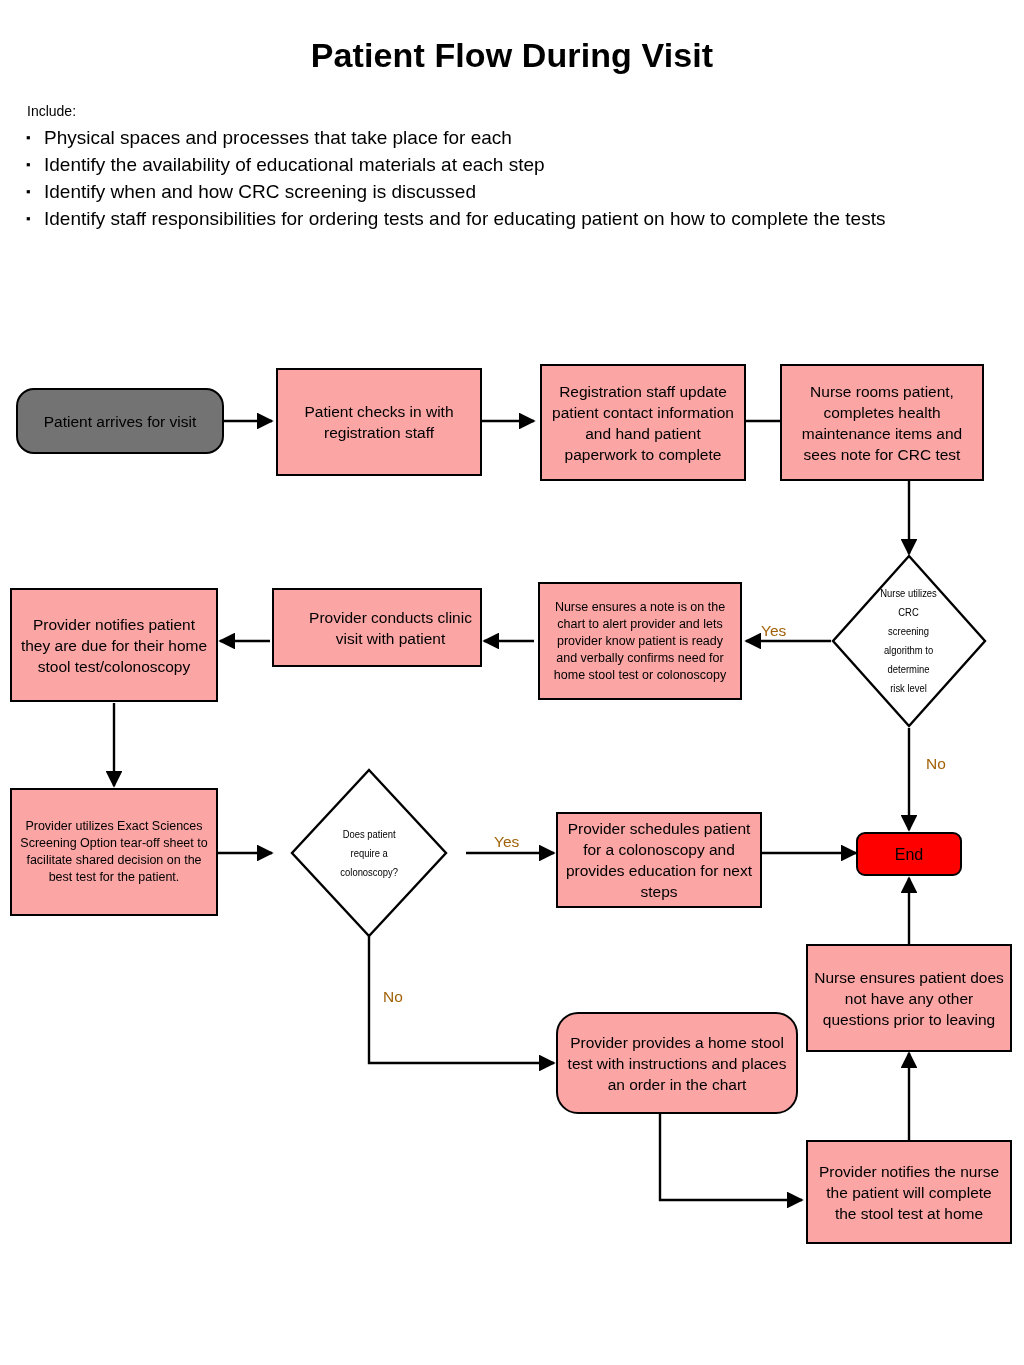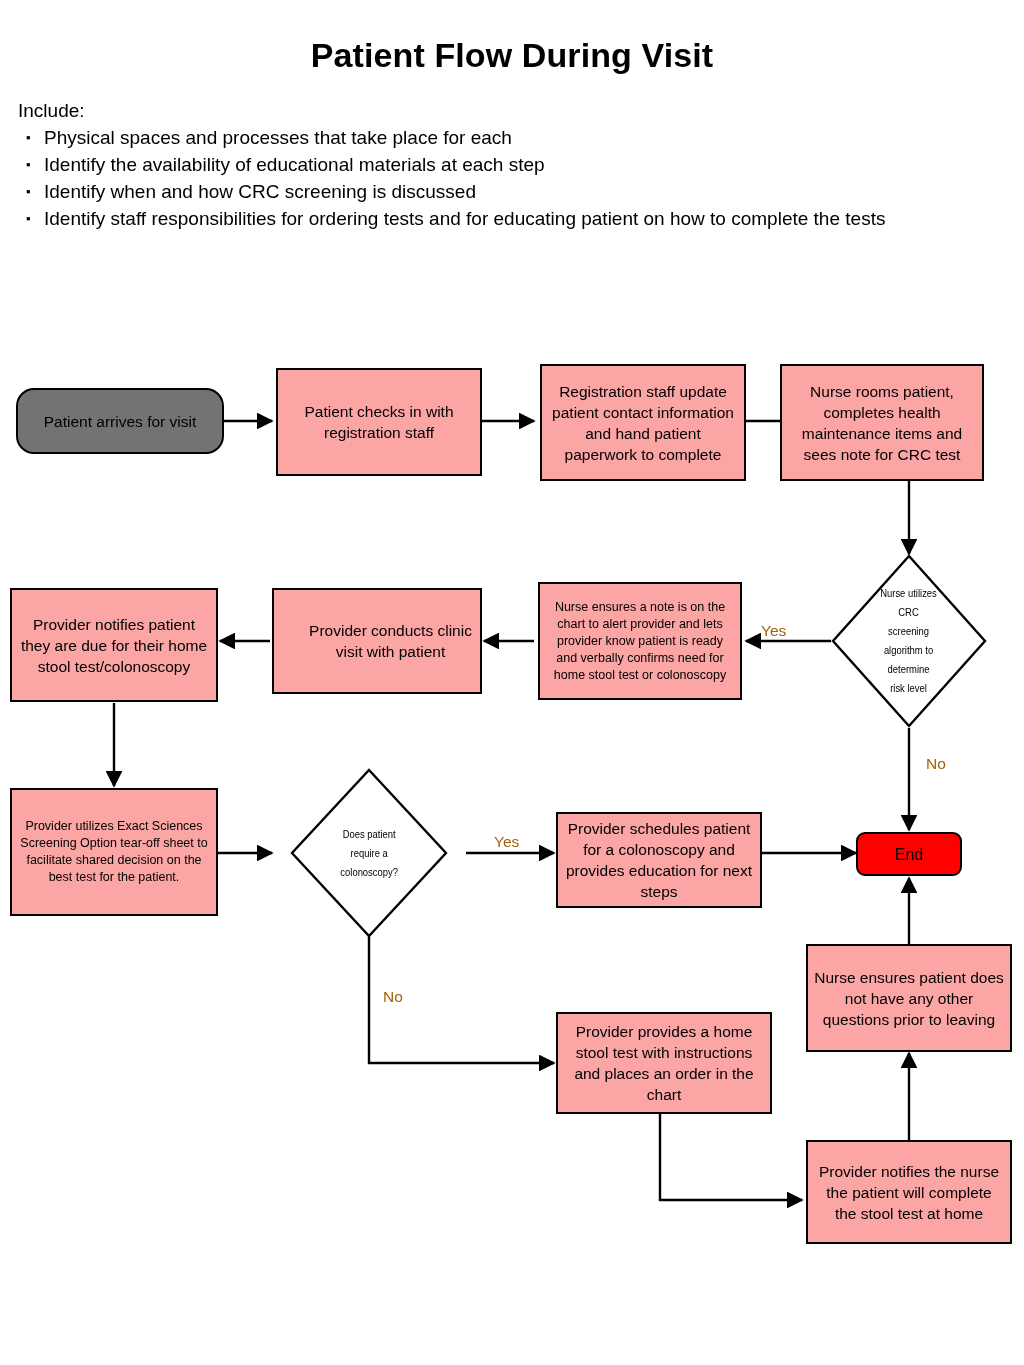--- a/index.html
+++ b/index.html
@@ -27,22 +27,23 @@
     font-weight: bold;
     letter-spacing: 0.1px;
   }
   #intro-block {
     position: absolute;
     left: 18px;
     top: 98px;
     width: 990px;
   }
   #intro-lead {
-    font-size: 19px;
+    font-size: 14px;
     line-height: 26px;
+    margin-left: 9px;
   }
   .bullet-row {
     display: flex;
     align-items: flex-start;
     font-size: 19px;
     line-height: 27px;
   }
   .bullet-mark {
     width: 26px;
     flex: 0 0 26px;
@@ -215,38 +216,38 @@
     <div class="diamond-label">Nurse utilizes
 CRC
 screening
 algorithm to
 determine
 risk level</div>
   </div>
 
   <div class="node small-text" style="left:538px; top:582px; width:204px; height:118px;">Nurse ensures a note is on the chart to alert provider and lets provider know patient is ready and verbally confirms need for home stool test or colonoscopy</div>
 
-  <div class="node" style="left:272px; top:588px; width:210px; height:106px;padding-left:33px;">Provider conducts clinic visit with patient</div>
+  <div class="node" style="left:272px; top:588px; width:210px; height:79px;padding-left:33px;">Provider conducts clinic visit with patient</div>
 
   <div class="node" style="left:10px; top:588px; width:208px; height:114px;">Provider notifies patient they are due for their home stool test/colonoscopy</div>
 
   <div class="node small-text" style="left:10px; top:788px; width:208px; height:128px;">Provider utilizes Exact Sciences Screening Option tear-off sheet to facilitate shared decision on the best test for the patient.</div>
 
   <div class="diamond" style="left:290px; top:768px; width:158px; height:170px;">
     <svg class="diamond-shape" viewBox="0 0 158 170" preserveAspectRatio="none">
       <polygon points="79,2 156,85 79,168 2,85" fill="#ffffff" stroke="#000000" stroke-width="2.4"></polygon>
     </svg>
     <div class="diamond-label">Does patient
 require a
 colonoscopy?</div>
   </div>
 
   <div class="node" style="left:556px; top:812px; width:206px; height:96px;">Provider schedules patient for a colonoscopy and provides education for next steps</div>
 
-  <div class="node" style="left:556px; top:1012px; width:216px; height:102px;">Provider provides a home stool test with instructions and places an order in the chart</div>
+  <div class="node" style="left:556px; top:1012px; width:242px; height:102px;border-radius:22px;">Provider provides a home stool test with instructions and places an order in the chart</div>
 
   <div class="node" style="left:806px; top:944px; width:206px; height:108px;">Nurse ensures patient does not have any other questions prior to leaving</div>
 
   <div class="node" style="left:806px; top:1140px; width:206px; height:104px;">Provider notifies the nurse the patient will complete the stool test at home</div>
 
   <div class="node end-node" style="left:856px; top:832px; width:106px; height:44px;">End</div>
 
   <div class="edge-label" style="left:761px; top:622px;">Yes</div>
 
   <div class="edge-label" style="left:926px; top:755px;">No</div>

